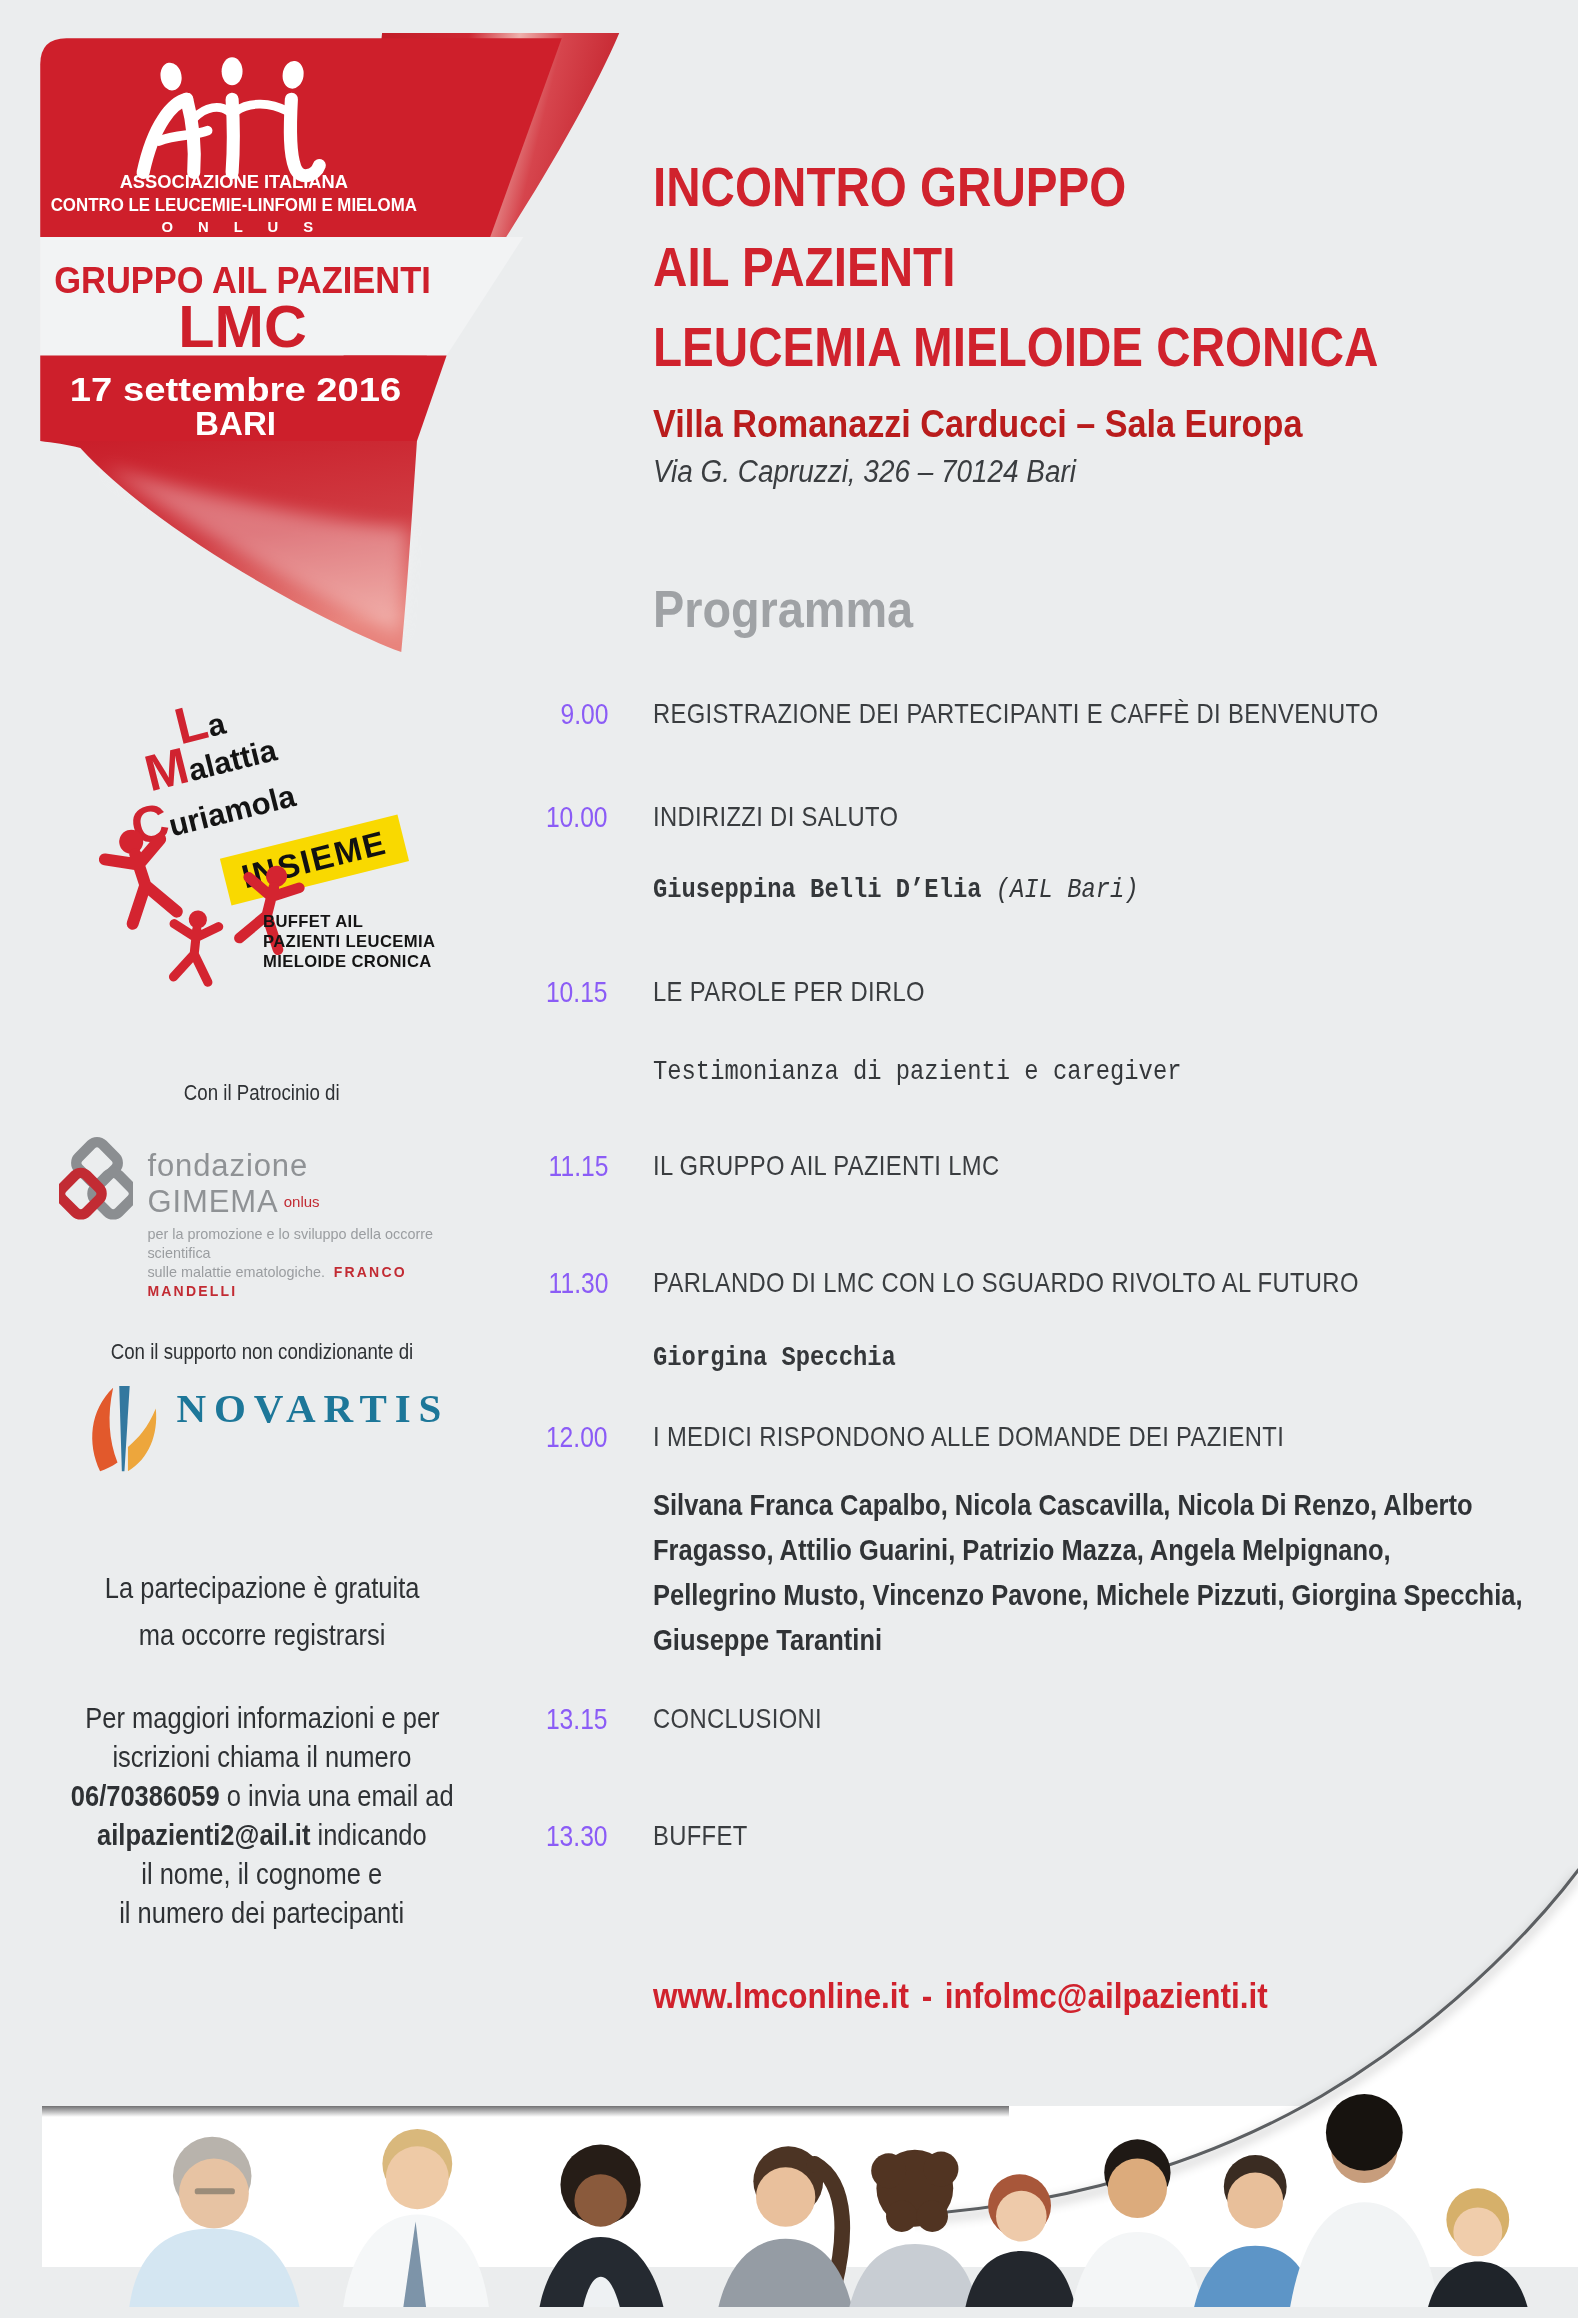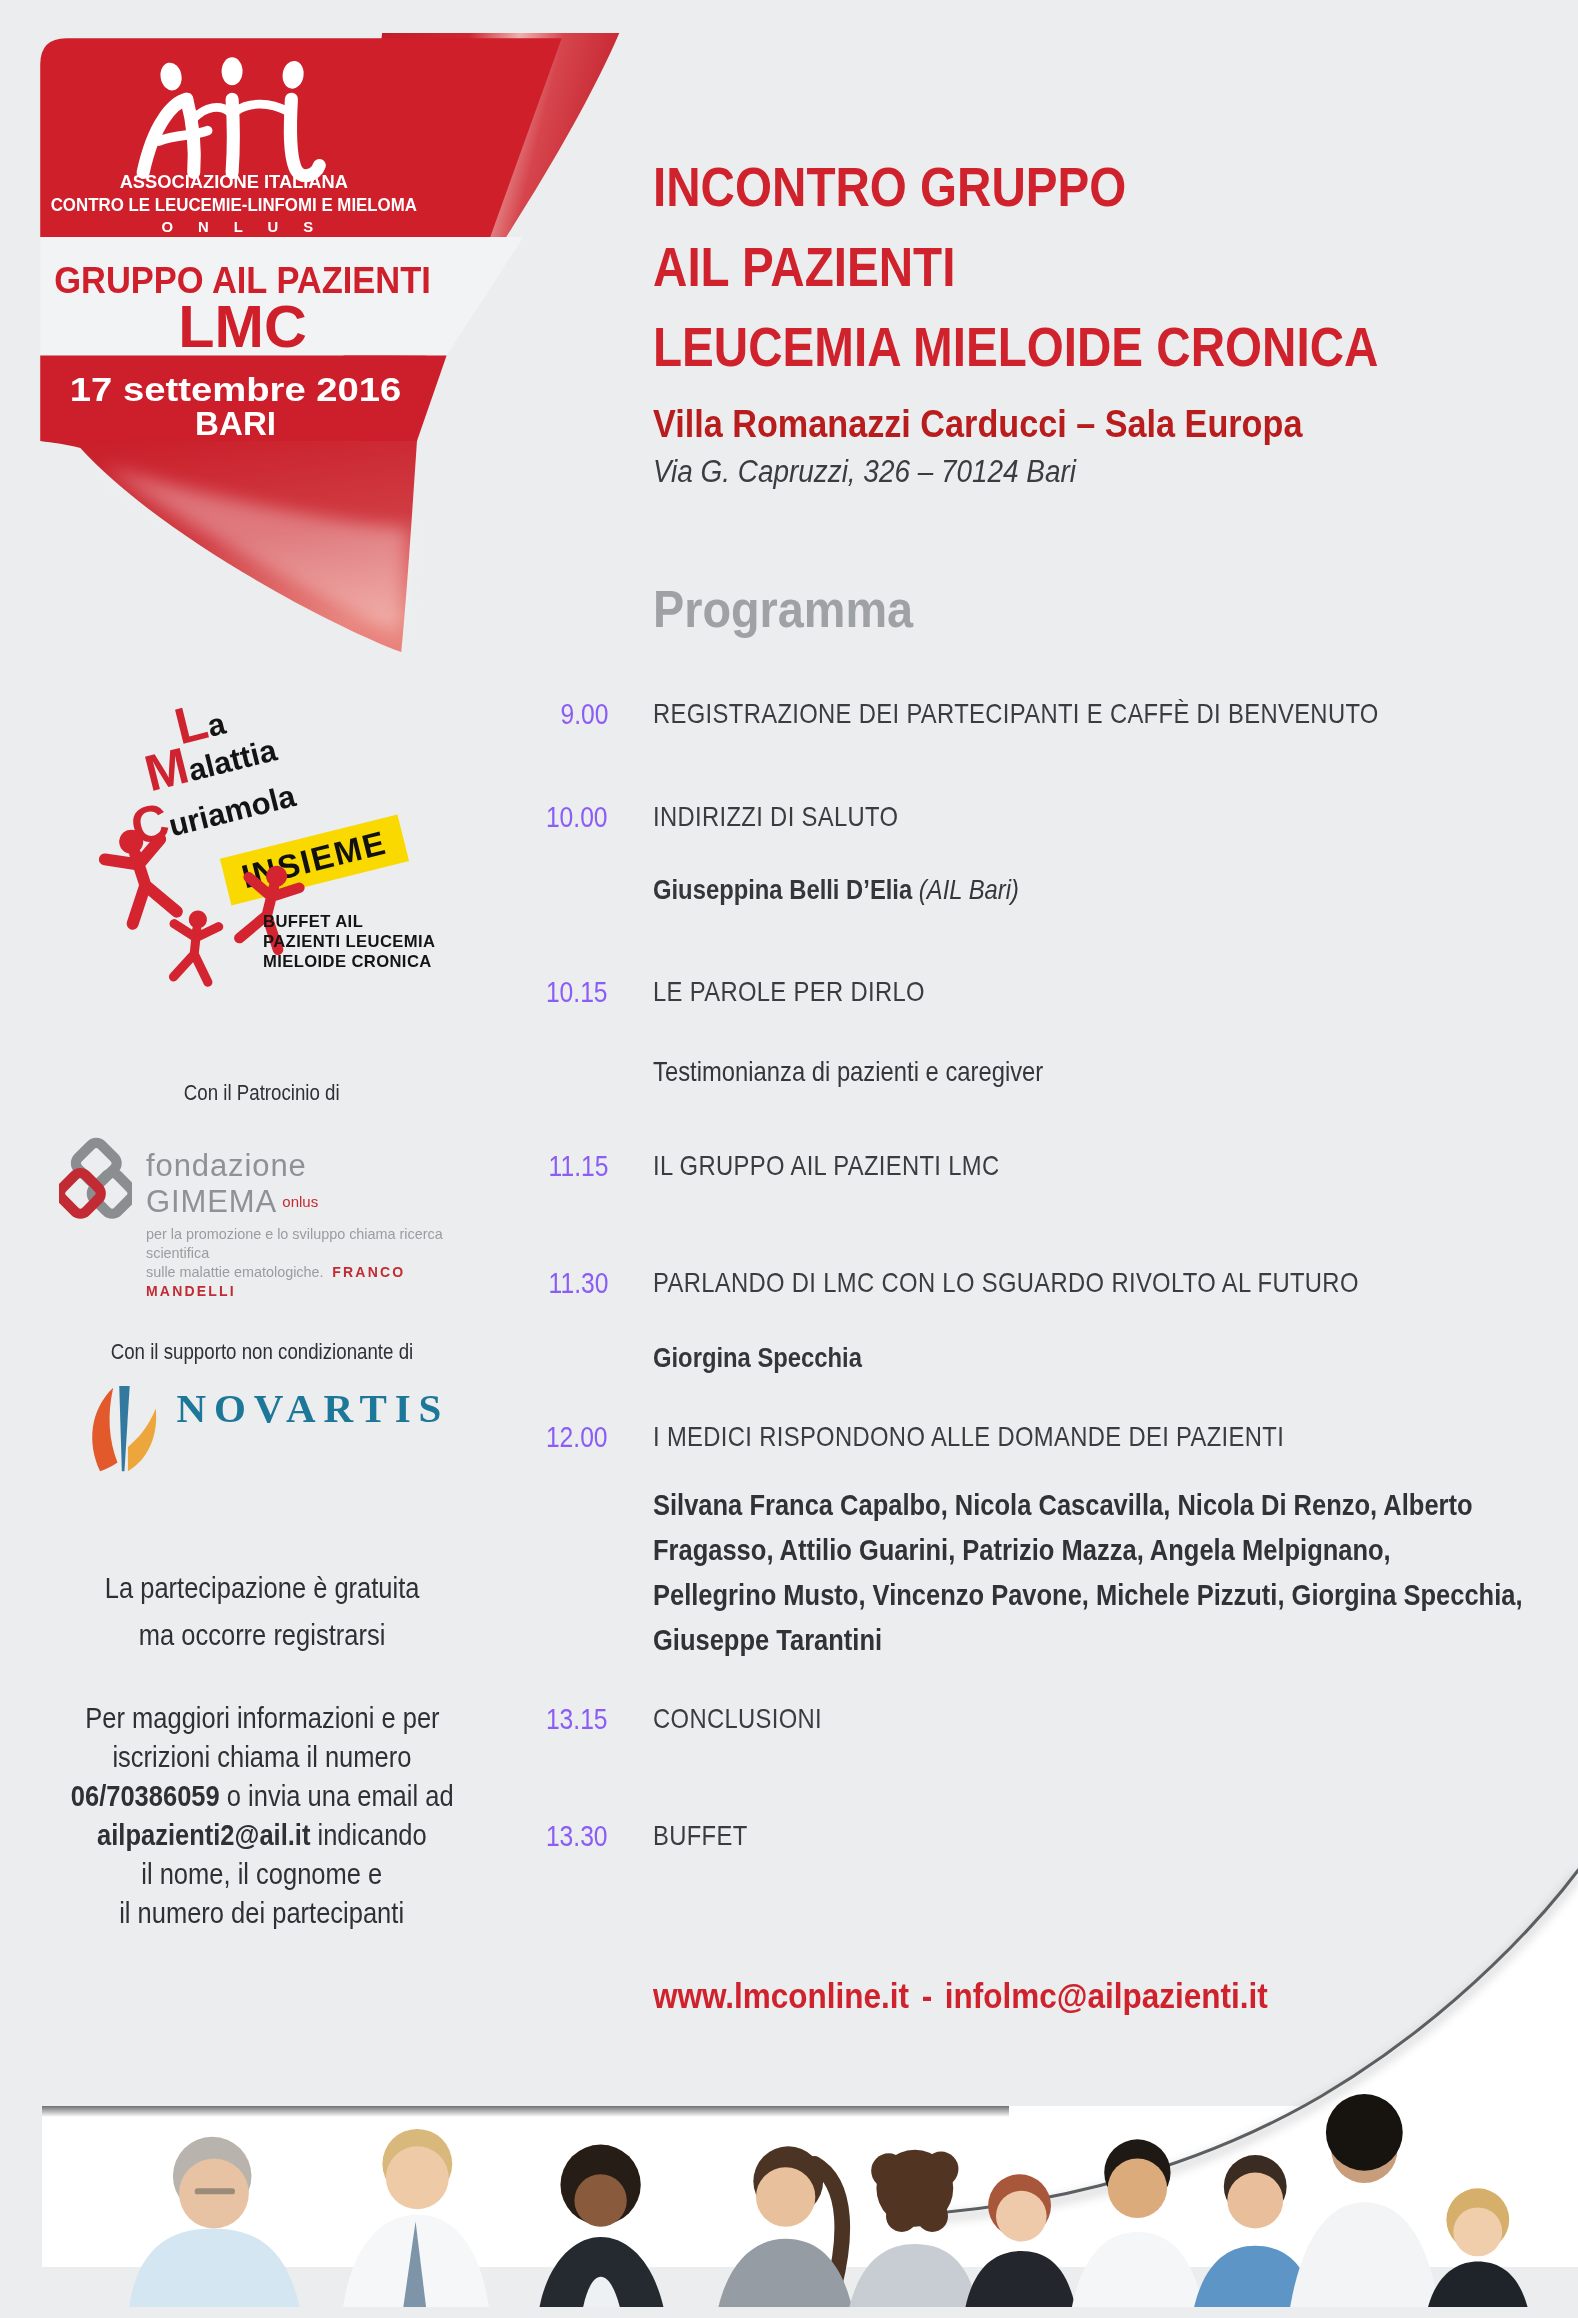--- a/index.html
+++ b/index.html
@@ -16,21 +16,21 @@
   .title-block{left:653px;top:154px;line-height:65px;}
   .title-line{font-size:56px;font-weight:bold;color:#d0222d;}
   .subtitle{left:653px;top:349px;font-size:42px;font-weight:bold;color:#d0222d;}
   .venue{left:653px;top:403px;font-size:38px;font-weight:bold;color:#b91c1c;}
   .address{left:653px;top:454px;font-size:31px;font-style:italic;color:#3a3d40;}
   .programma{left:653px;top:579px;font-size:52px;font-weight:bold;color:#9fa2a5;}
 
   .ptime{left:529px;width:79px;text-align:right;font-size:29px;color:#8b5cf6;}
   .ptime span{display:inline-block;transform:scaleX(.85);transform-origin:100% 50%;white-space:nowrap;}
   .ptitle{left:653px;font-size:28px;color:#3a3d40;letter-spacing:0.4px;}
-  .psub{left:653px;font-size:28px;color:#34373a;}
+  .psub{left:653px;font-size:28px;color:#34373a;font-family:Liberation Mono, monospace;}
   .psub b{font-weight:bold;}
   .psub i{font-style:italic;font-weight:normal;}
   .pnames{left:653px;top:1482px;}
   .pnames div{font-size:30px;font-weight:bold;line-height:45px;color:#303336;}
 
   .footer-links{left:653px;top:1976px;font-size:35px;font-weight:bold;color:#d0222d;}
   .footer-links .sep{margin:0 14px;}
 
   
   .center-label{left:17.5px;width:489px;text-align:center;font-size:22px;color:#2e3134;}
@@ -223,21 +223,21 @@
       <g fill="none" stroke-width="13">
         <rect x="26" y="8" width="42" height="42" rx="10" transform="rotate(45 47 29)" stroke="#8b8e91"></rect>
         <rect x="46" y="46" width="42" height="42" rx="10" transform="rotate(45 67 67)" stroke="#8b8e91"></rect>
         <rect x="6" y="46" width="42" height="42" rx="10" transform="rotate(45 27 67)" stroke="#c22b33"></rect>
       </g>
     </svg>
     <div>
       <div style="margin-top:12.2px;">
         <span class="gname">fondazione GIMEMA</span><span class="gonlus">onlus</span>
       </div>
-      <div class="gtag" style="margin-top:5.2px;">per la promozione e lo sviluppo chiama ricerca scientifica</div>
+      <div class="gtag" style="margin-top:5.2px;">per la promozione e lo sviluppo della occorre scientifica</div>
       <div class="gtag">
         <span>sulle malattie ematologiche.</span><span class="gemph">FRANCO MANDELLI</span>
       </div>
     </div>
   </div>
 
   <div class="abs center-label" style="top:1339px;">
     <span class="condc">Con il supporto non condizionante di</span>
   </div>
 

